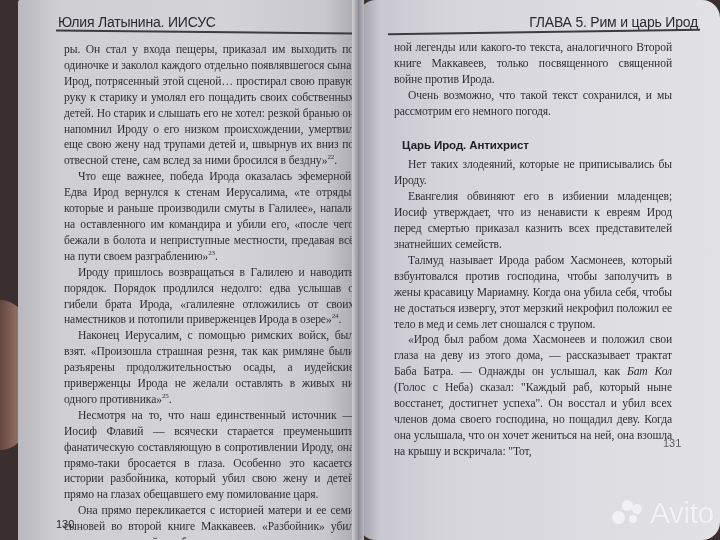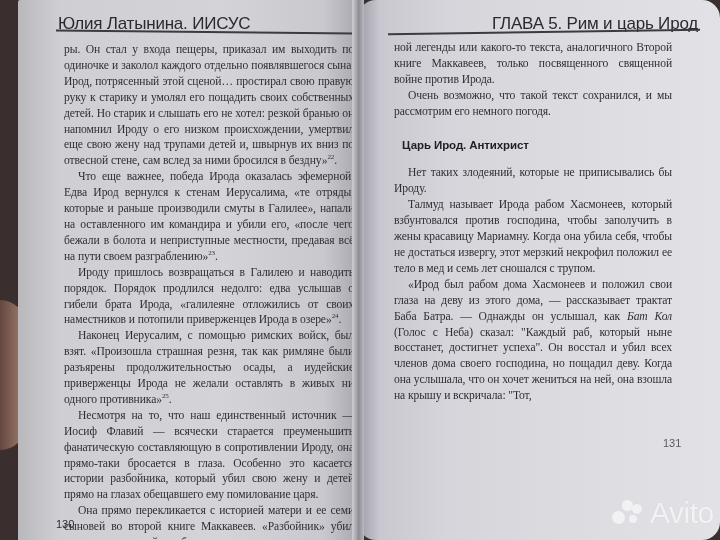--- a/index.html
+++ b/index.html
@@ -26,41 +26,41 @@
     left: 358px; width: 362px;
     background: linear-gradient(90deg, #9c9ba4 0%, #c9c8d0 6%, #d6d5db 25%, #dedde2 70%, #e2e1e5 100%);
     border-radius: 18px;
   }
   .gutter {
     position: absolute; left: 352px; top: 0; width: 12px; height: 540px;
     background: linear-gradient(90deg, #cfced3 0%, #9d9ca3 45%, #8c8b94 55%, #bbbac2 100%);
   }
   .running-head {
     position: absolute; top: 14px;
-    font-family: "Liberation Sans", sans-serif; font-size: 17px; color: #2a2a30;
+    font-family: "Liberation Sans", sans-serif; font-size: 14px; color: #2a2a30;
     letter-spacing: -0.2px;
   }
   .page-left .running-head { left: 40px; }
   .page-right .running-head { right: 22px; }
   .head-rule {
     position: absolute; top: 31px; height: 1.5px; background: #3b3b40;
   }
   .page-left .head-rule { left: 38px; width: 298px; transform: rotate(0.6deg); }
   .page-right .head-rule { left: 30px; width: 312px; transform: rotate(-0.8deg); }
   .body-text {
     position: absolute; font-size: 11.6px; line-height: 15.9px; text-align: justify;
     color: #2f2f33; letter-spacing: -0.1px;
   }
   .page-left .body-text { left: 46px; top: 42px; width: 290px; }
   .page-right .body-text { left: 36px; top: 40px; width: 278px; }
   .body-text p { margin: 0; text-indent: 14px; }
   .body-text p.cont { text-indent: 0; }
   .section-title {
     font-family: "Liberation Sans", sans-serif; font-weight: bold; font-size: 11.5px;
-    margin: 18px 0 12px 8px; text-indent: 0; color: #1f1f24;
+    margin: 18px 0 4px 8px; text-indent: 0; color: #1f1f24;
   }
   .sup { font-size: 7px; vertical-align: super; line-height: 0; }
   em { font-style: italic; }
   .page-number {
     position: absolute; font-family: "Liberation Sans", sans-serif; font-size: 11px; color: #2a2a30;
   }
   .page-left .page-number { left: 38px; top: 518px; }
   .page-right .page-number { left: 305px; top: 437px; color: #5a5a60; }
   .watermark {
     position: absolute; left: 612px; top: 498px; display: flex; align-items: center; gap: 4px;
@@ -94,20 +94,21 @@
 </div>
 
 <div class="page page-right">
   <div class="running-head">ГЛАВА 5. Рим и царь Ирод</div>
   <div class="head-rule"></div>
   <div class="body-text">
     <p class="cont">ной легенды или какого-то текста, аналогичного Второй книге Маккавеев, только посвященного священной войне против Ирода.</p>
     <p>Очень возможно, что такой текст сохранился, и мы рассмотрим его немного погодя.</p>
     <div class="section-title">Царь Ирод. Антихрист</div>
     <p>Нет таких злодеяний, которые не приписывались бы Ироду.</p>
+    <p>Евангелия обвиняют его в избиении младенцев; Иосиф утверждает, что из ненависти к евреям Ирод перед смертью приказал казнить всех представителей знатнейших семейств.</p>
     <p>Талмуд называет Ирода рабом Хасмонеев, который взбунтовался против господина, чтобы заполучить в жены красавицу Мариамну. Когда она убила себя, чтобы не достаться извергу, этот мерзкий некрофил положил ее тело в мед и семь лет сношался с трупом.</p>
     <p><span>«Ирод был рабом дома Хасмонеев и положил свои глаза на деву из этого дома, — рассказывает трактат Баба Батра. — Однажды он услышал, как </span><em>Бат Кол</em><span> (Голос с Неба) сказал: "Каждый раб, который ныне восстанет, достигнет успеха". Он восстал и убил всех членов дома своего господина, но пощадил деву. Когда она услышала, что он хочет жениться на ней, она взошла на крышу и вскричала: "Тот,</span></p>
   </div>
   <div class="page-number">131</div>
 </div>
 
 <div class="gutter"></div>
 
 <div class="watermark">
   <div class="wm-dots">

